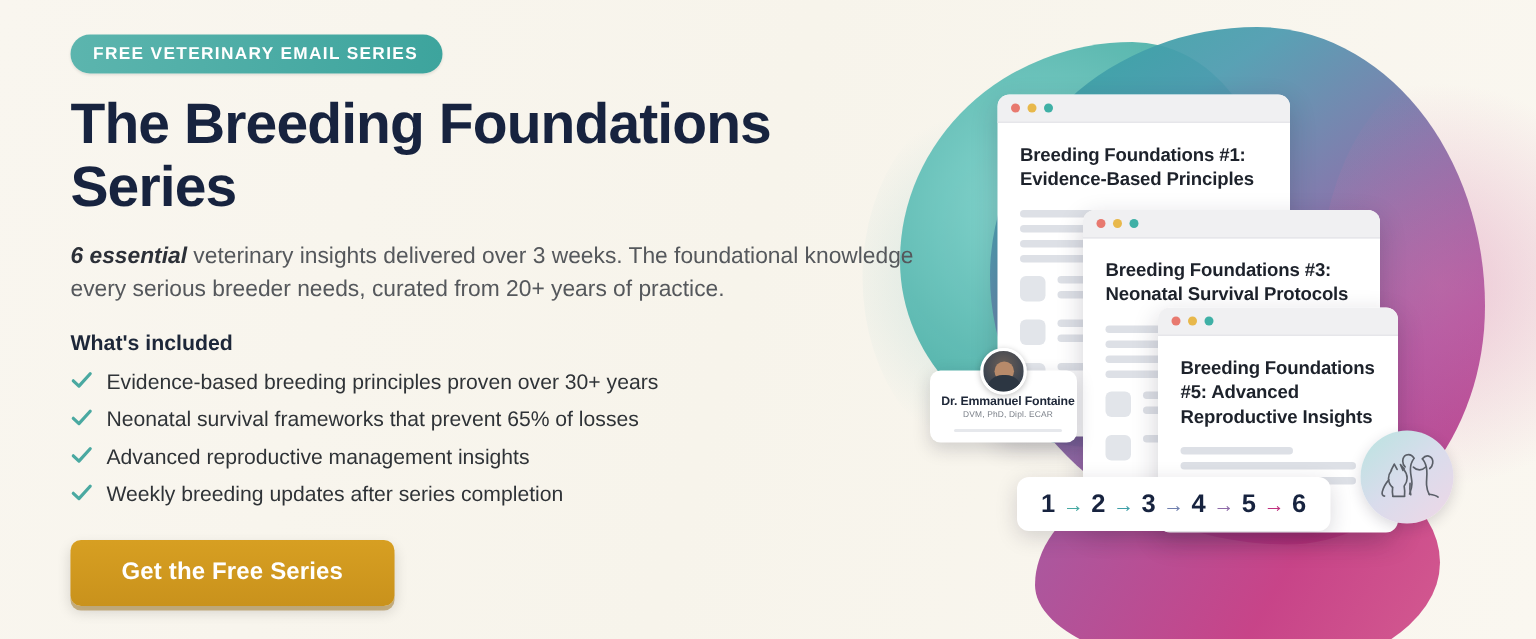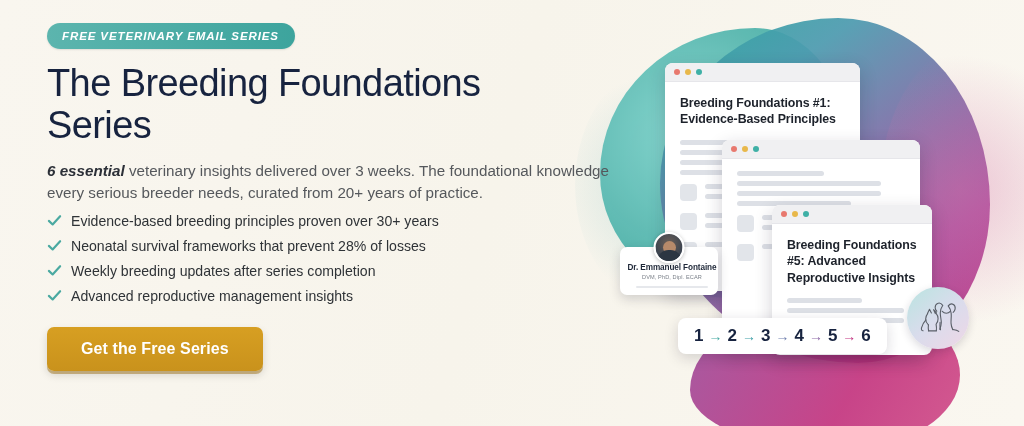--- a/index.html
+++ b/index.html
@@ -60,27 +60,26 @@
   .pill {
     display: inline-block;
     background: linear-gradient(92deg, #5cb5ae 0%, #3da49d 100%);
     color: #ffffff;
     font-size: 11.5px;
     font-weight: bold;
     letter-spacing: .9px;
     padding: 7px 16px 7px 15px;
     border-radius: 20px;
     box-shadow: 0 1px 2px rgba(0,0,0,.10);
-    font-style: italic;
   }
   h1.headline {
     margin-top: 13px;
     font-size: 38px;
     line-height: 1.11;
-    font-weight: normal;
+    font-weight: bold;
     color: #17233f;
     letter-spacing: -.6px;
     max-width: 520px;
   }
   .subhead {
     margin-top: 14px;
     font-size: 15.2px;
     line-height: 1.45;
     color: #55585c;
     max-width: 575px;
@@ -239,54 +238,55 @@
 
   <div class="left">
     <span class="pill">FREE VETERINARY EMAIL SERIES</span>
 
     <h1 class="headline">The Breeding Foundations Series</h1>
 
     <p class="subhead">
       <b>6 essential</b><span> veterinary insights delivered over 3 weeks. The foundational knowledge every serious breeder needs, curated from 20+ years of practice.</span>
     </p>
 
+    <div class="incl-title">What's included</div>
 
     <ul class="bullets">
       <li>
         <span class="check">
           <svg viewBox="0 0 16 16">
               <path d="M2 8.4 L6 12.2 L14 3.4" fill="none" stroke="currentColor" stroke-width="2.3" stroke-linecap="round" stroke-linejoin="round"></path>
             </svg>
         </span>
         <span>Evidence-based breeding principles proven over 30+ years</span>
       </li>
       <li>
         <span class="check">
           <svg viewBox="0 0 16 16">
               <path d="M2 8.4 L6 12.2 L14 3.4" fill="none" stroke="currentColor" stroke-width="2.3" stroke-linecap="round" stroke-linejoin="round"></path>
             </svg>
         </span>
-        <span>Neonatal survival frameworks that prevent 28% of losses</span>
+        <span>Neonatal survival frameworks that prevent 65% of losses</span>
+      </li>
+      <li>
+        <span class="check">
+          <svg viewBox="0 0 16 16">
+              <path d="M2 8.4 L6 12.2 L14 3.4" fill="none" stroke="currentColor" stroke-width="2.3" stroke-linecap="round" stroke-linejoin="round"></path>
+            </svg>
+        </span>
+        <span>Advanced reproductive management insights</span>
       </li>
       <li>
         <span class="check">
           <svg viewBox="0 0 16 16">
               <path d="M2 8.4 L6 12.2 L14 3.4" fill="none" stroke="currentColor" stroke-width="2.3" stroke-linecap="round" stroke-linejoin="round"></path>
             </svg>
         </span>
         <span>Weekly breeding updates after series completion</span>
       </li>
-      <li>
-        <span class="check">
-          <svg viewBox="0 0 16 16">
-              <path d="M2 8.4 L6 12.2 L14 3.4" fill="none" stroke="currentColor" stroke-width="2.3" stroke-linecap="round" stroke-linejoin="round"></path>
-            </svg>
-        </span>
-        <span>Advanced reproductive management insights</span>
-      </li>
     </ul>
 
     <button class="cta">Get the Free Series</button>
 
     
   </div>
 
   <div class="cards">
 
     <div class="card" id="card1">
@@ -323,20 +323,21 @@
         </div>
       </div>
     </div>
 
     <div class="card" id="card2">
       <div class="bar">
         <span class="dot r"></span>
         <span class="dot y"></span>
         <span class="dot g"></span>
       </div>
+      <div class="ctitle">Breeding Foundations #3: Neonatal Survival Protocols</div>
       <div class="skel">
         <div class="line" style="width:52%"></div>
         <div class="line" style="width:86%"></div>
         <div class="line" style="width:86%"></div>
         <div class="line" style="width:68%"></div>
         <div class="row">
           <div class="blk"></div>
           <div class="rl">
             <div class="line"></div>
             <div class="line"></div>

